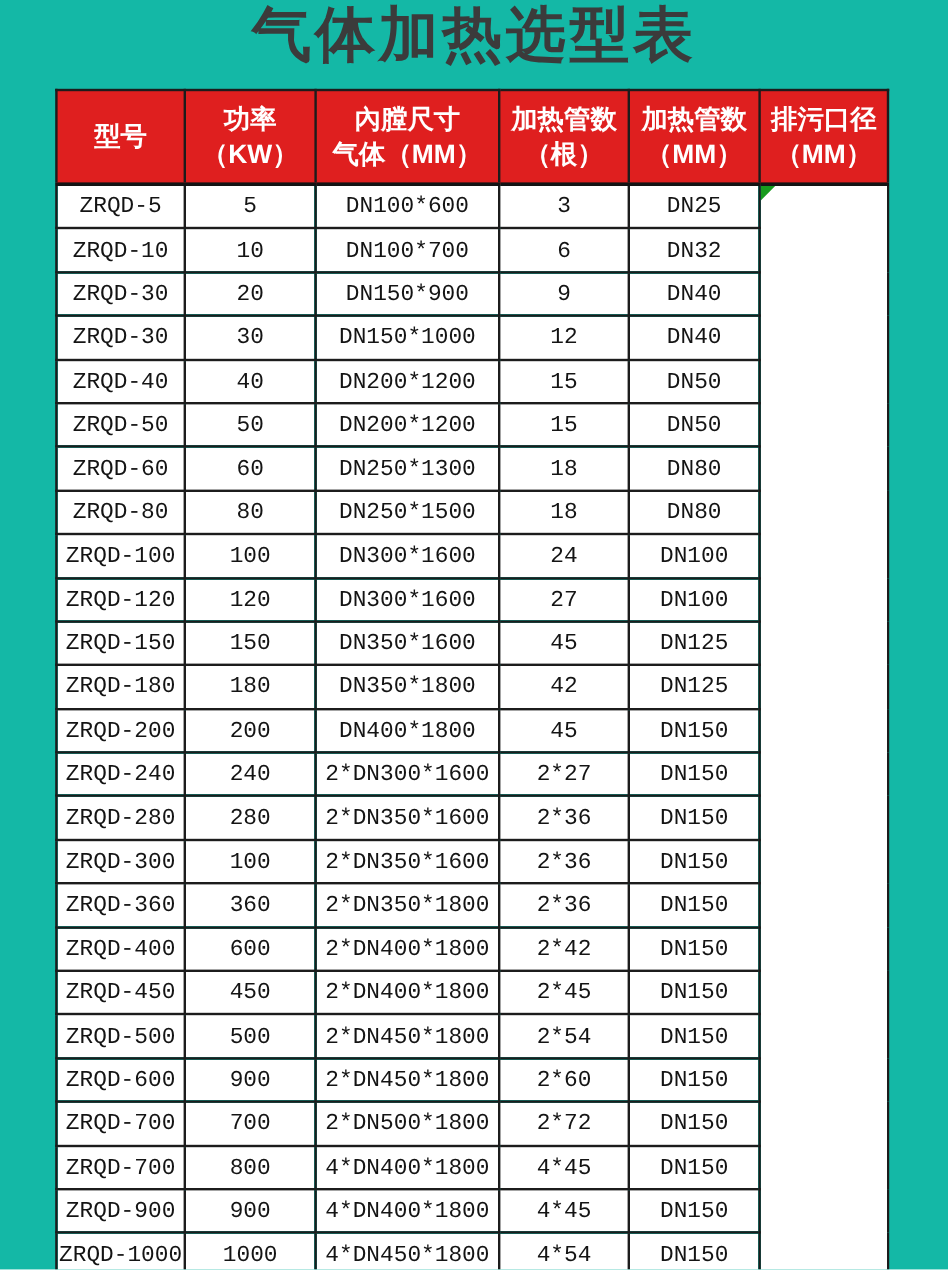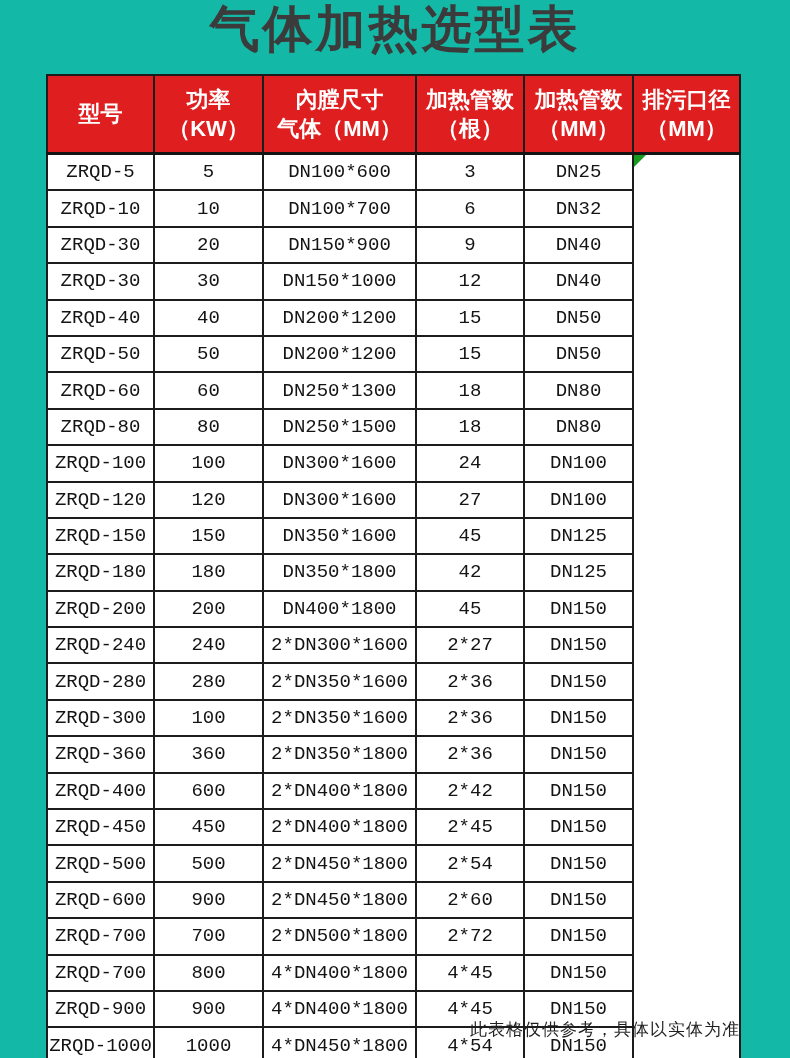--- a/index.html
+++ b/index.html
@@ -290,15 +290,14 @@
         <tr>
           <td>ZRQD-1000</td>
           <td>1000</td>
           <td>4*DN450*1800</td>
           <td>4*54</td>
           <td>DN150</td>
         </tr>
       </tbody>
   </table>
 
-  <div class="footer-note">此表格仅供参考，具体以实体为准</div>
 
 </div>
 
 </body></html>

